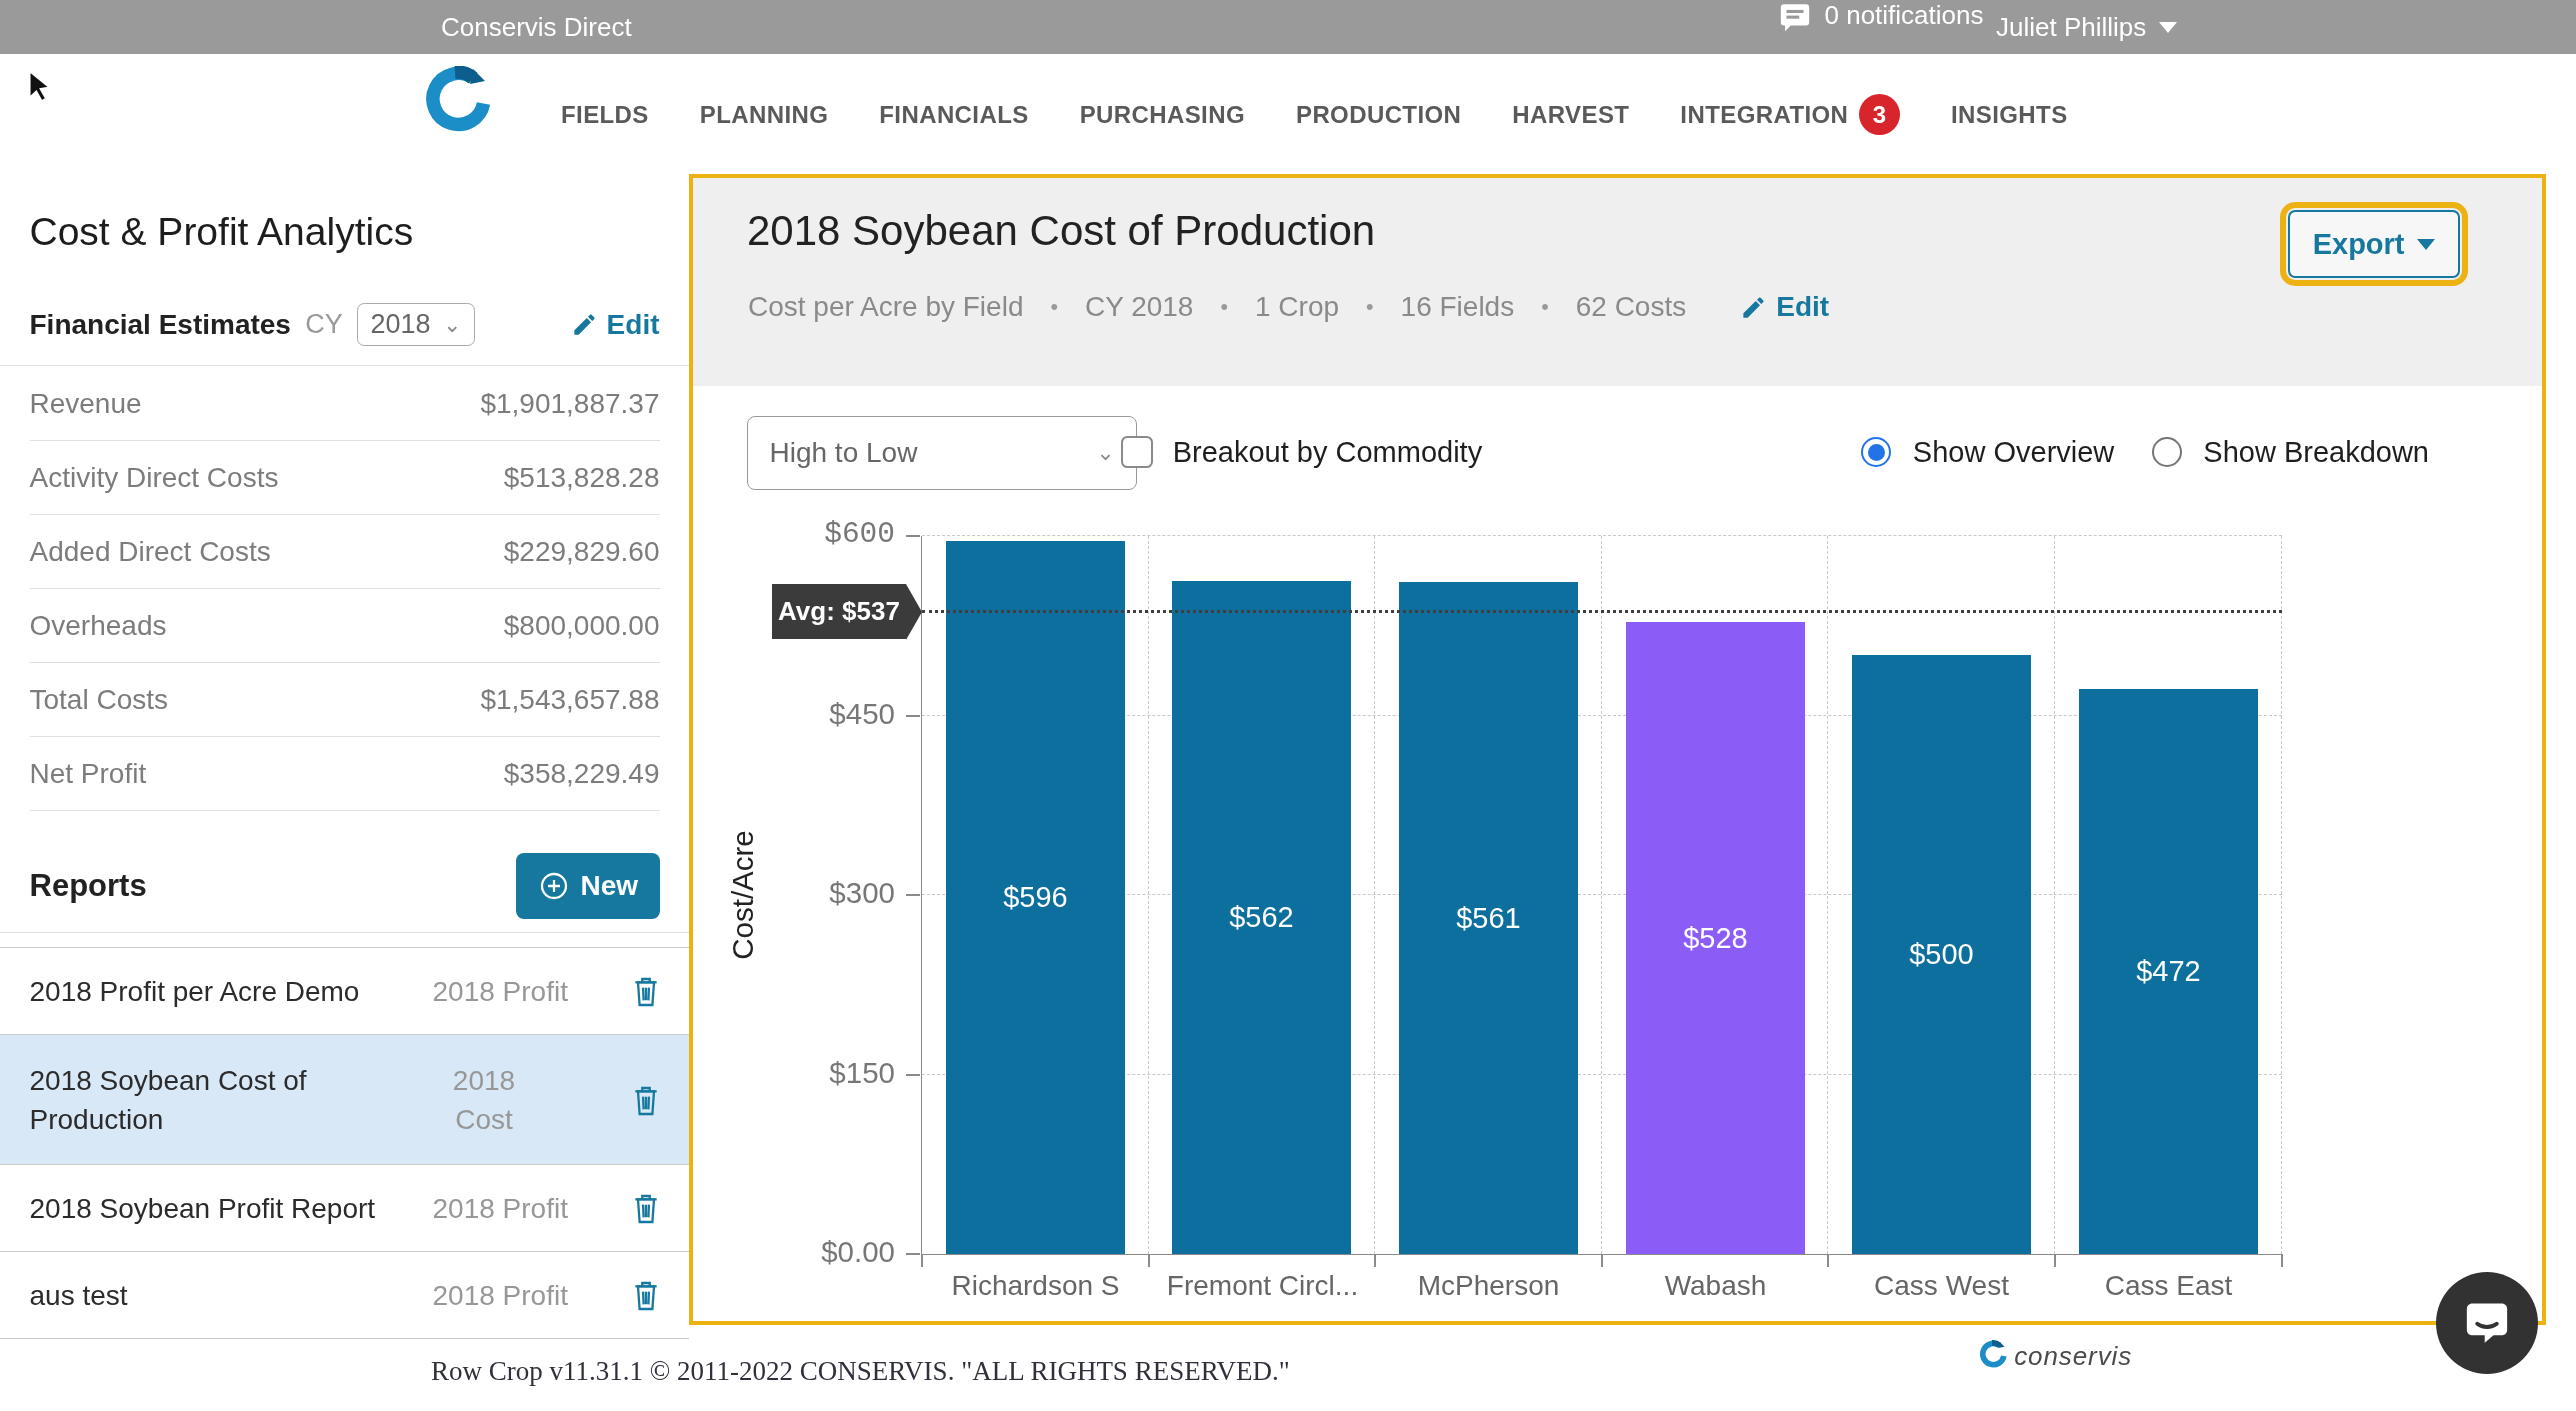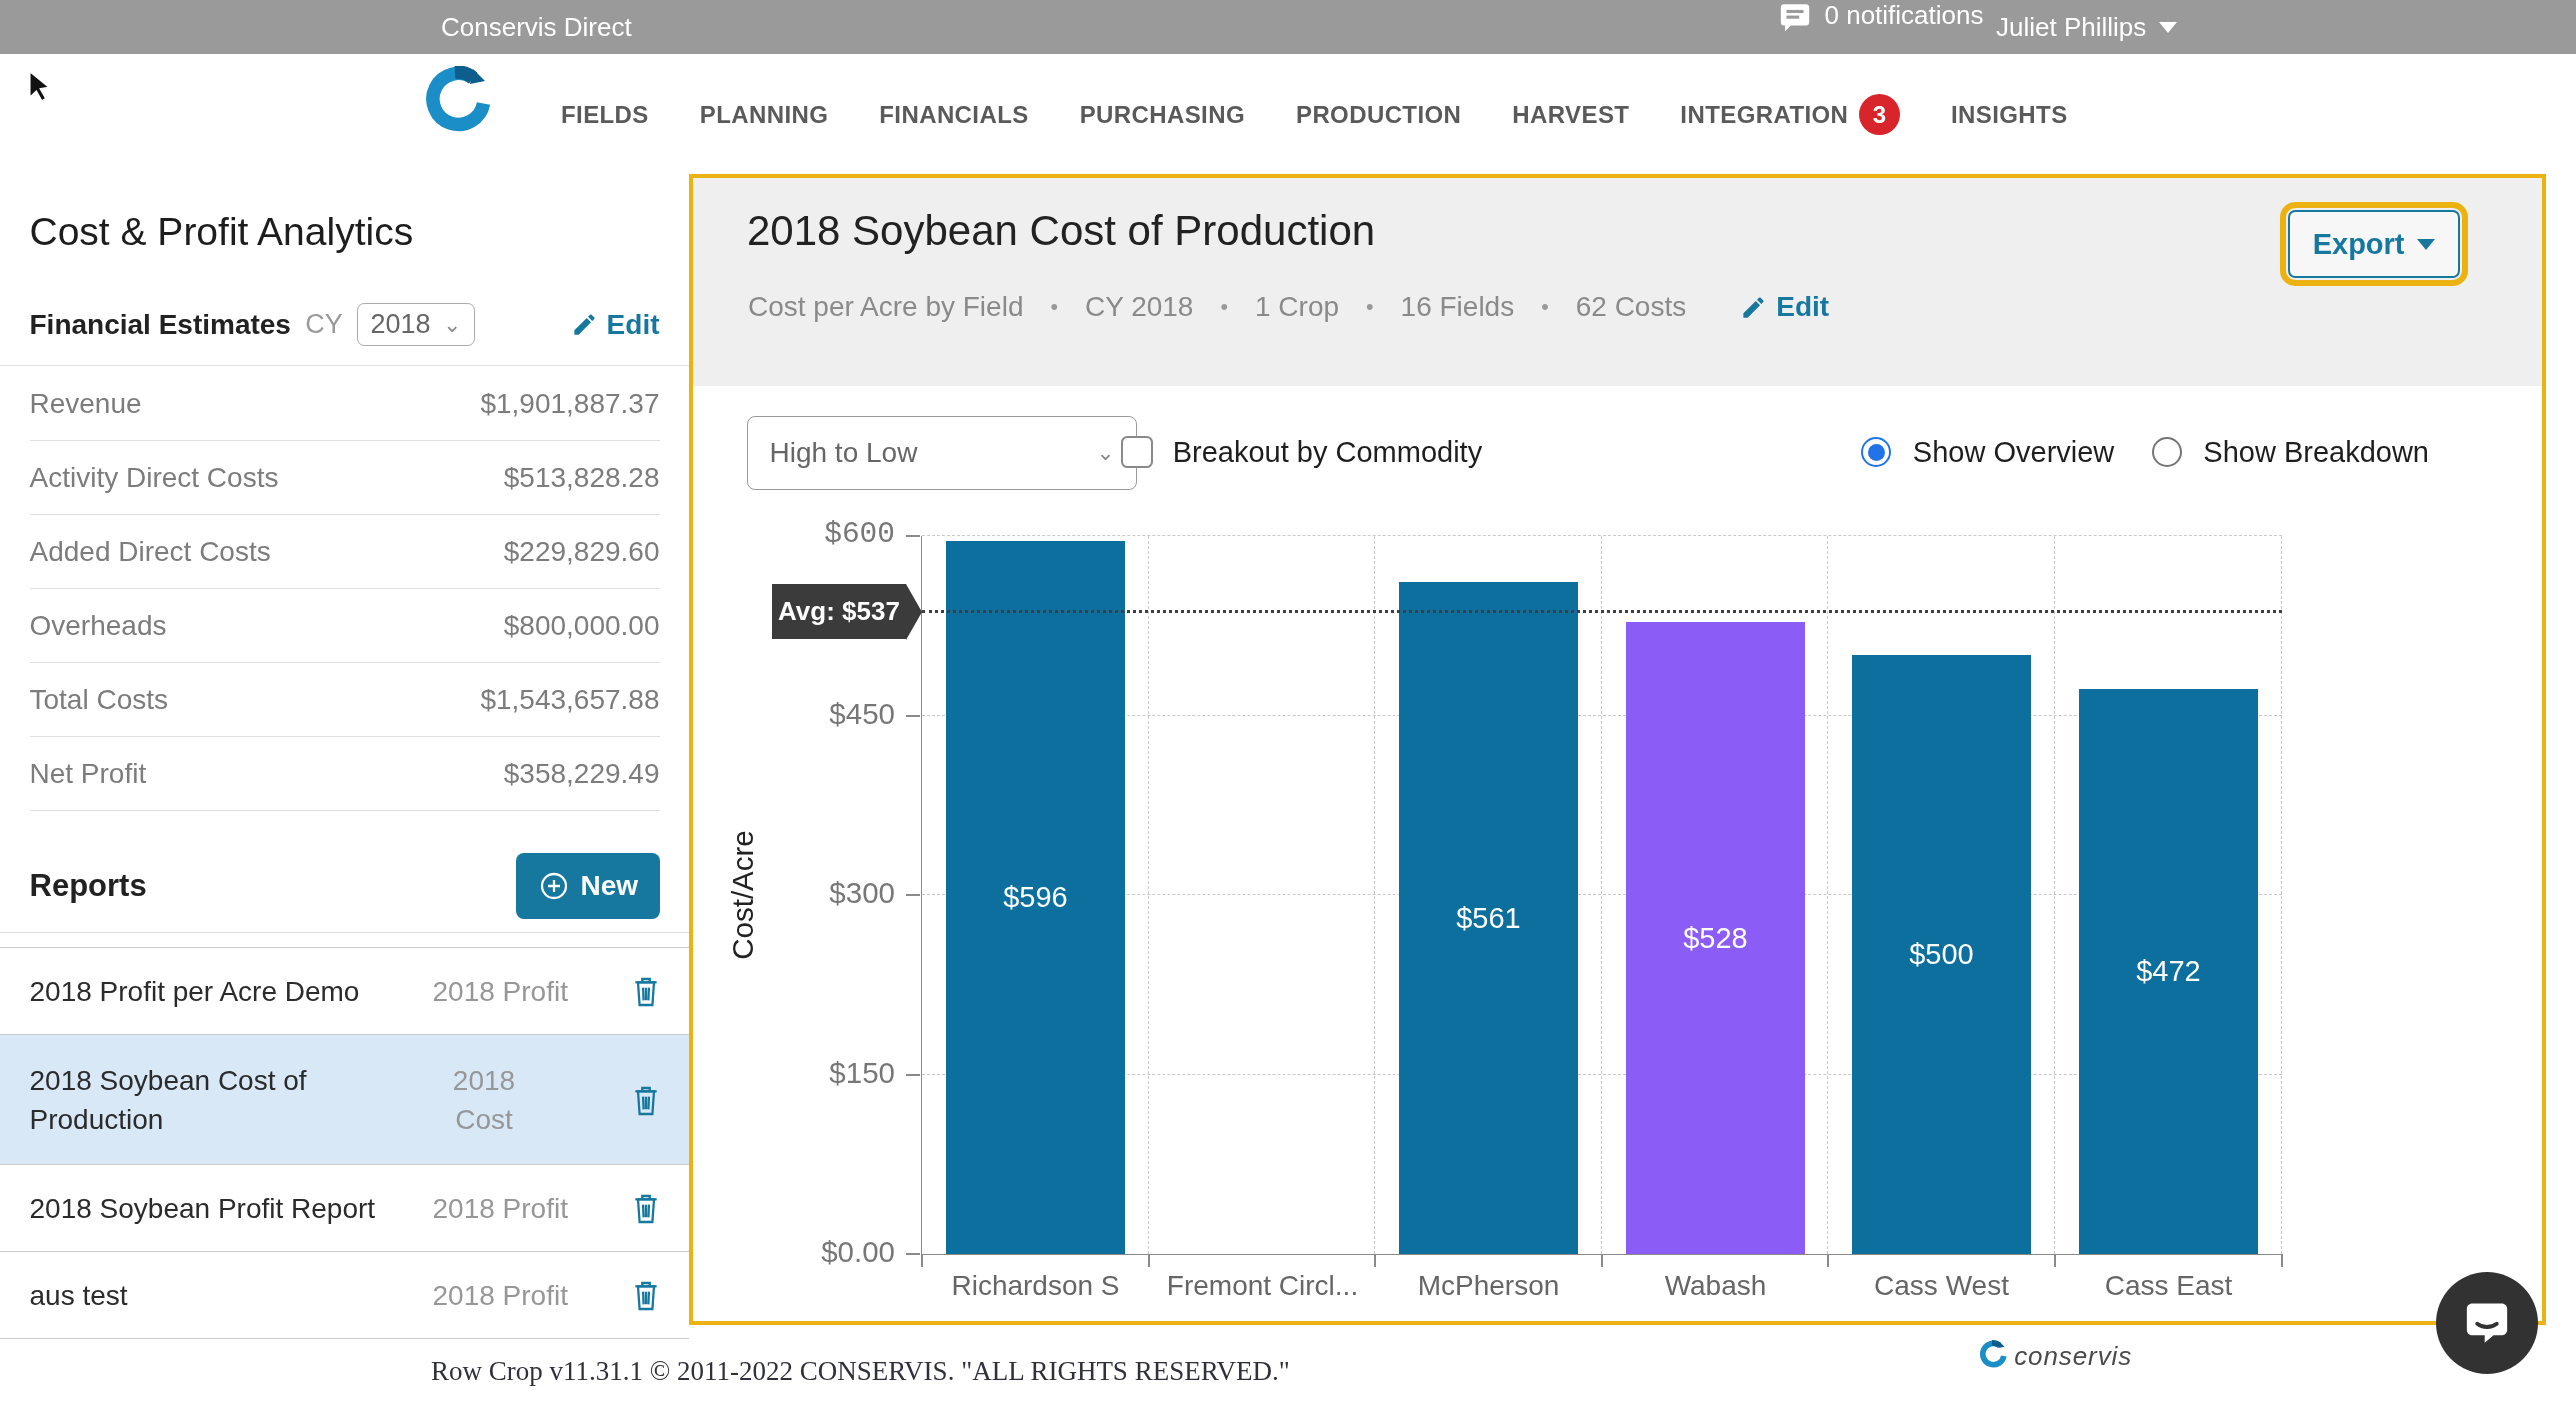--- a/index.html
+++ b/index.html
@@ -331,20 +331,23 @@
       <div class="ytick-label" style="top: 340px;">$300</div>
       <div class="hgrid" style="top: 179px;"></div>
       <div class="ytick" style="top: 179px;"></div>
       <div class="ytick-label" style="top: 161px;">$450</div>
       <div class="hgrid" style="top: -0.9px;"></div>
       <div class="ytick" style="top: -0.9px;"></div>
       <div class="ytick-label" style="top: -19px; font-family: Liberation Mono, monospace;">$600</div>
       <div class="bar" style="left: 24px; height: 713px; background: rgb(13, 111, 158);">
         <span class="bar-label">$596</span>
       </div>
+      <div class="bar" style="left: 250px; height: 673px; background: rgb(13, 111, 158);">
+        <span class="bar-label">$562</span>
+      </div>
       <div class="bar" style="left: 477px; height: 672px; background: rgb(13, 111, 158);">
         <span class="bar-label">$561</span>
       </div>
       <div class="bar" style="left: 704px; height: 632px; background: #8b5cf6;">
         <span class="bar-label">$528</span>
       </div>
       <div class="bar" style="left: 930px; height: 599px; background: rgb(13, 111, 158);">
         <span class="bar-label">$500</span>
       </div>
       <div class="bar" style="left: 1157px; height: 565px; background: rgb(13, 111, 158);">

